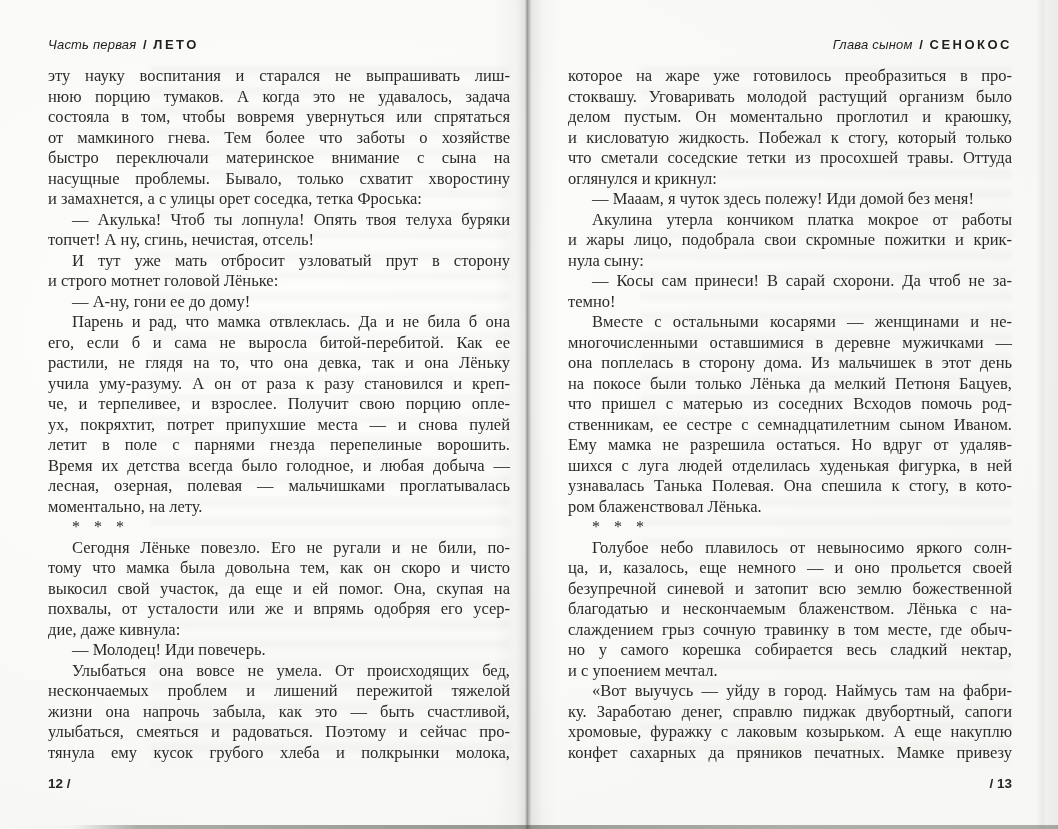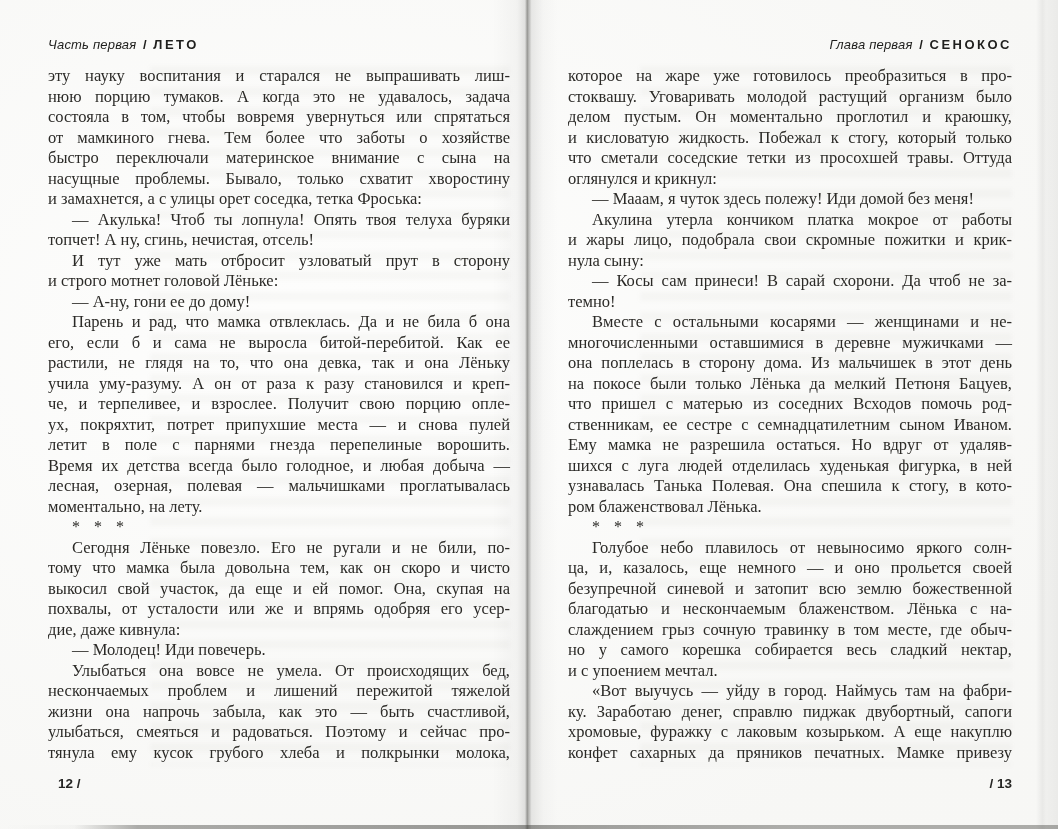--- a/index.html
+++ b/index.html
@@ -110,21 +110,20 @@
 
   
   .page-num {
     position: absolute;
     top: 776px;
     font-family: "Liberation Sans", sans-serif;
     font-size: 13.5px;
     font-weight: bold;
     color: #262624;
     white-space: nowrap;
-    margin-left: 10px;
   }
   .page-num.left { left: 48px; }
   .page-num.right { right: 46px; text-align: center; }
 
   
   .bleed {
     position: absolute;
     top: 66px;
     height: 700px;
     background: repeating-linear-gradient(180deg,
@@ -180,21 +179,21 @@
       <div class="line ind">Улыбаться она вовсе не умела. От происходящих бед,</div>
       <div class="line">нескончаемых проблем и лишений пережитой тяжелой</div>
       <div class="line">жизни она напрочь забыла, как это — быть счастливой,</div>
       <div class="line">улыбаться, смеяться и радоваться. Поэтому и сейчас про-</div>
       <div class="line">тянула ему кусок грубого хлеба и полкрынки молока,</div>
     </div>
 
   <div class="page-num left">12 /</div>
 
   <div class="running-head right">
-    <span class="lbl">Глава первая</span>
+    <span class="lbl">Глава сыном</span>
     <span class="slash">/</span>
     <span class="ttl">СЕНОКОС</span>
   </div>
 
   <div class="body-text right">
       <div class="line">которое на жаре уже готовилось преобразиться в про-</div>
       <div class="line">стоквашу. Уговаривать молодой растущий организм было</div>
       <div class="line">делом пустым. Он моментально проглотил и краюшку,</div>
       <div class="line">и кисловатую жидкость. Побежал к стогу, который только</div>
       <div class="line">что сметали соседские тетки из просохшей травы. Оттуда</div>

